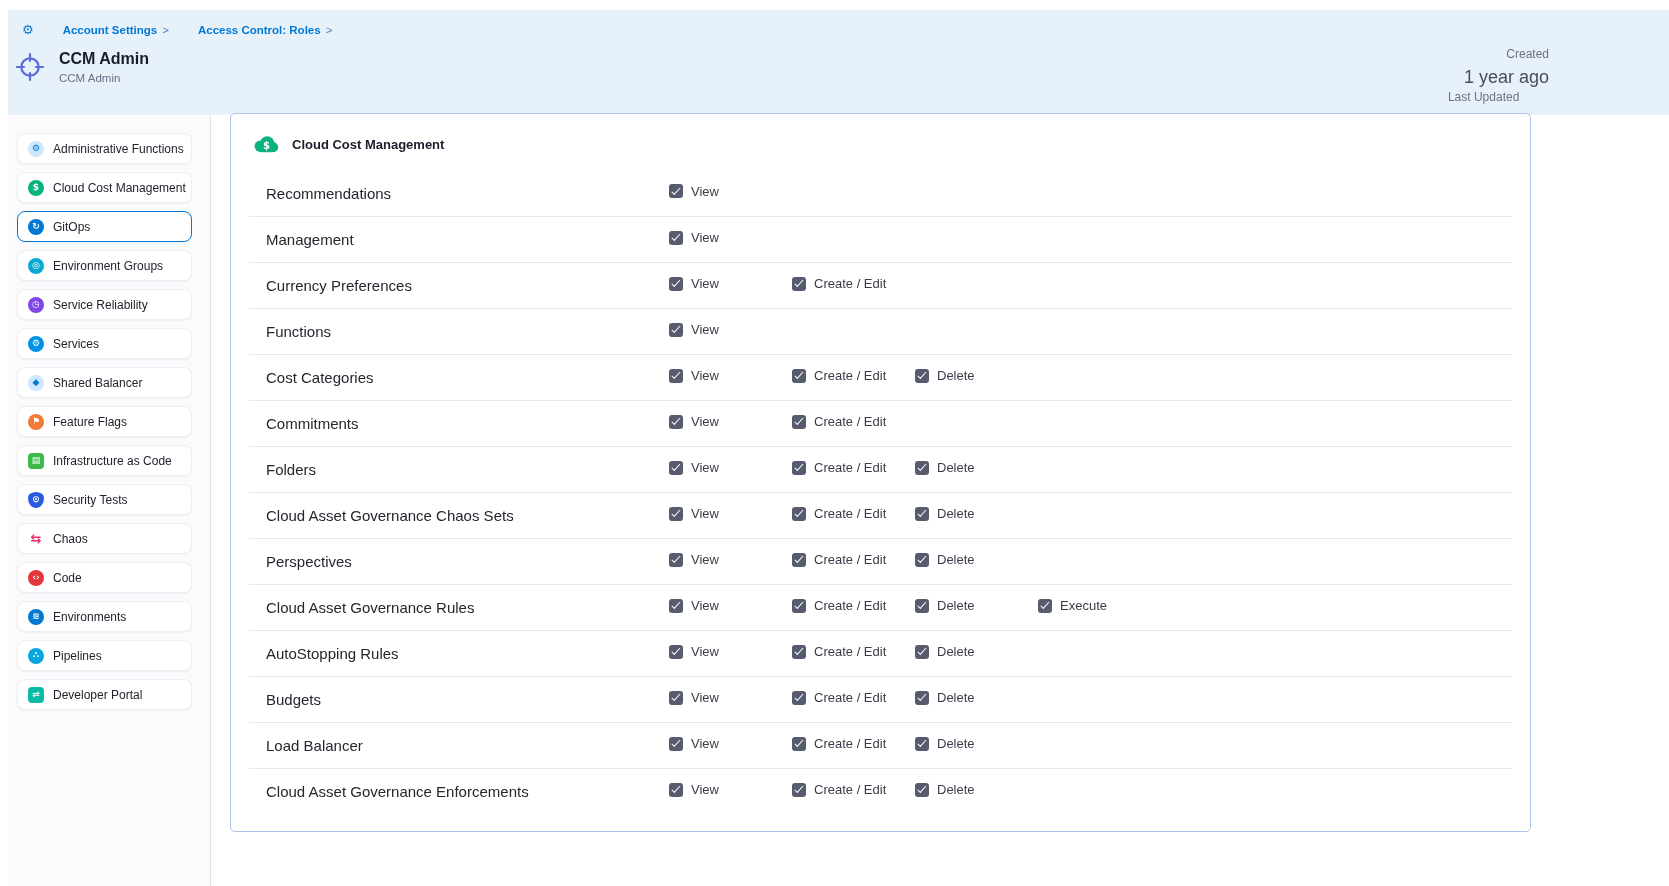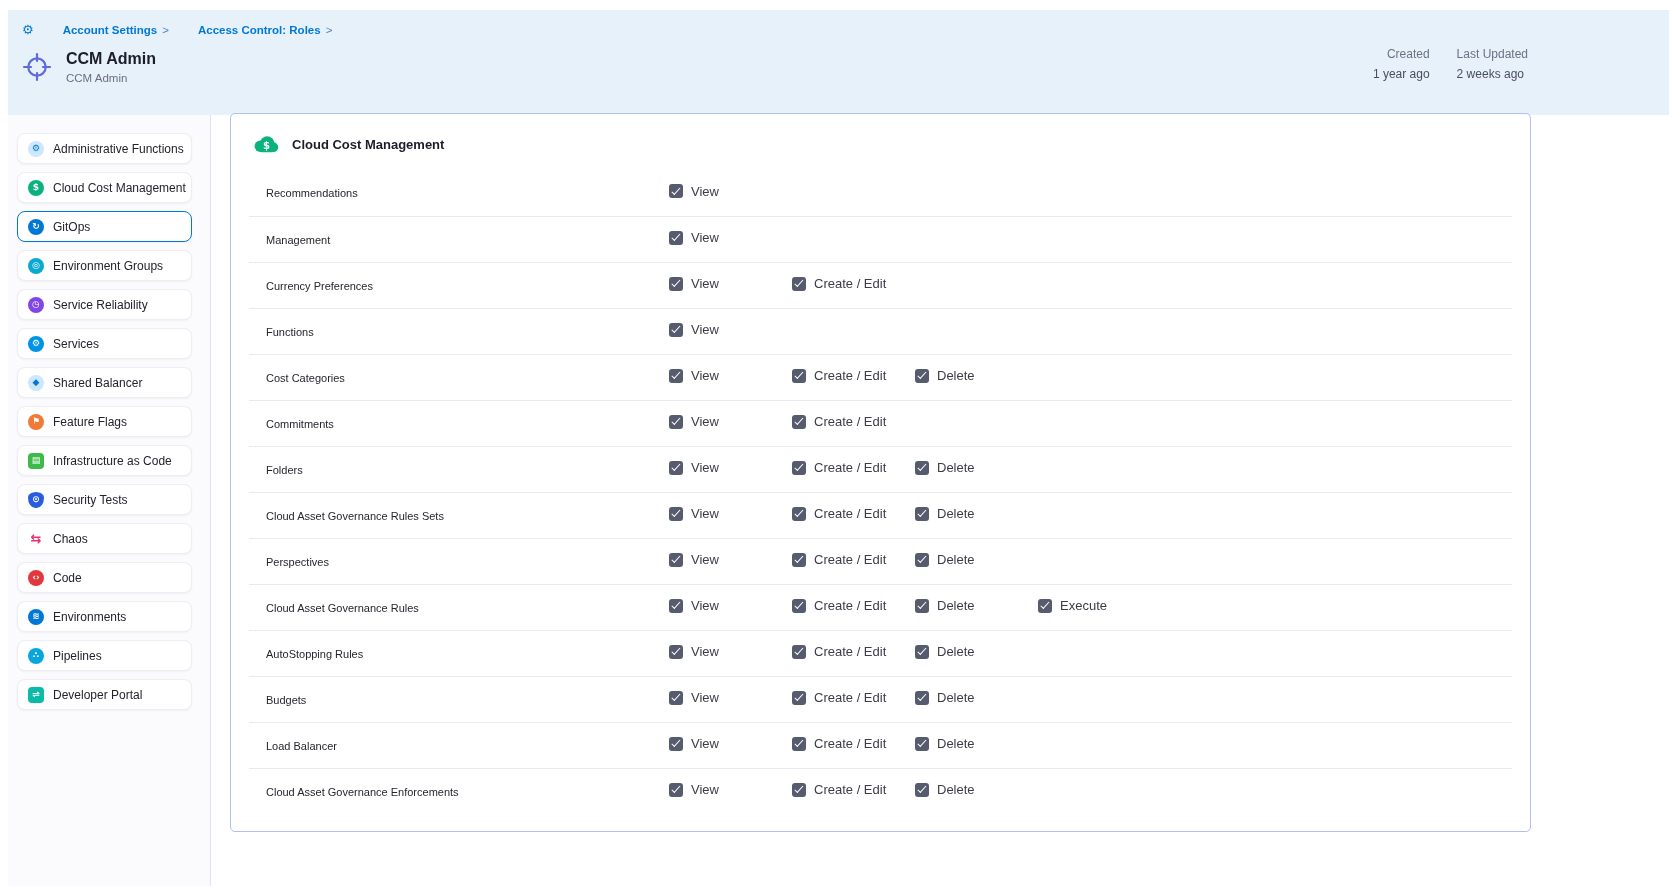--- a/index.html
+++ b/index.html
@@ -21,34 +21,34 @@
     display:flex; align-items:center; gap:5px;
     font-size:11.5px; font-weight:bold; color:#0278D5;
   }
   .breadcrumb .crumb-gear {
     font-family:"DejaVu Sans", sans-serif;
     font-size:13px; color:#0278D5; font-weight:normal; line-height:1;
   }
   .breadcrumb a { color:#0278D5; text-decoration:none; cursor:pointer;margin-left:24px; }
   .breadcrumb .sep { color:#4d87c0; font-weight:normal; }
   .title-row {
-    position:absolute; left:13px; top:40px;
+    position:absolute; left:6px; top:40px;
     display:flex; align-items:center; gap:13px;
   }
   .role-icon { width:32px; height:32px; flex:0 0 32px; }
   .page-title { font-size:16px; font-weight:bold; color:#1c1d2a; }
   .page-subtitle { font-size:11.5px; color:#6b6d85; margin-top:4px; }
   .header-meta {
-    position:absolute; right:141px; top:37px;
-    display:flex; align-items:flex-start;
+    position:absolute; right:120px; top:37px;
+    display:flex; align-items:flex-end;flex-direction:column;
   }
   .meta-block { font-size:12px; }
   .meta-block.right-align { text-align:right; }
   .meta-label { color:#6e7086; font-size:12px; }
-  .meta-value { color:#4b4d5f; font-size:12px; margin-top:6px; }
+  .meta-value { color:#4b4d5f; font-size:18px; margin-top:6px; }
   .meta-divider { width:1px; background:#bfc9da; margin:1px 13px; }
 
   
   .app-body {
     position:absolute; left:8px; top:115px; right:0; bottom:0;
     display:flex;
   }
   .sidebar {
     width:203px; flex:0 0 203px;
     background:#fbfbfd;
@@ -98,21 +98,21 @@
   }
   .panel-title { font-size:13px; font-weight:bold; color:#1c1d2a; }
   .perm-row {
     height:46px;
     display:flex; align-items:center;
   }
   .perm-row + .perm-row { border-top:1px solid #e9e9f0; }
   .perm-resource {
     flex:0 0 420px; width:420px;
     padding-left:17px;
-    font-size:11px; color:#25262e;
+    font-size:15px; color:#25262e;
   }
   .perm-cell { flex:0 0 123px; width:123px; }
   .perm-check {
     display:inline-flex; align-items:center; gap:8px; cursor:pointer;
   }
   .checkbox {
     width:14px; height:14px; flex:0 0 14px;
     border-radius:3px; background:#575b6e;
     position:relative; display:inline-block;
   }
@@ -323,21 +323,21 @@
                 <span class="checkbox"></span>
                 <span class="perm-label">Create / Edit</span>
               </label></div>
             <div class="perm-cell"><label class="perm-check">
                 <span class="checkbox"></span>
                 <span class="perm-label">Delete</span>
               </label></div>
             <div class="perm-cell"></div>
           </div>
           <div class="perm-row">
-    <div class="perm-resource">Cloud Asset Governance Rules Sets</div>
+    <div class="perm-resource">Cloud Asset Governance Chaos Sets</div>
   <div class="perm-cell"><label class="perm-check">
                 <span class="checkbox"></span>
                 <span class="perm-label">View</span>
               </label></div>
             <div class="perm-cell"><label class="perm-check">
                 <span class="checkbox"></span>
                 <span class="perm-label">Create / Edit</span>
               </label></div>
             <div class="perm-cell"><label class="perm-check">
                 <span class="checkbox"></span>

